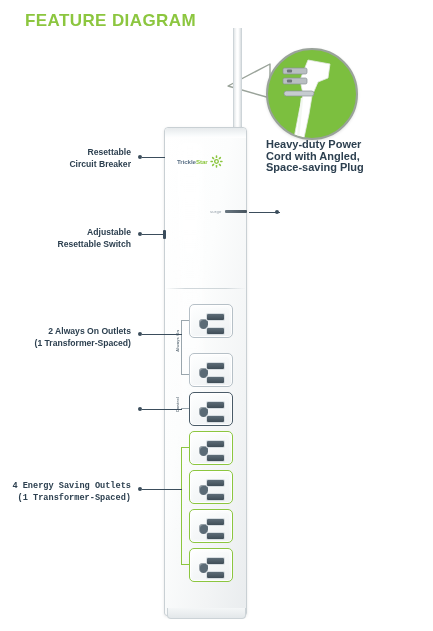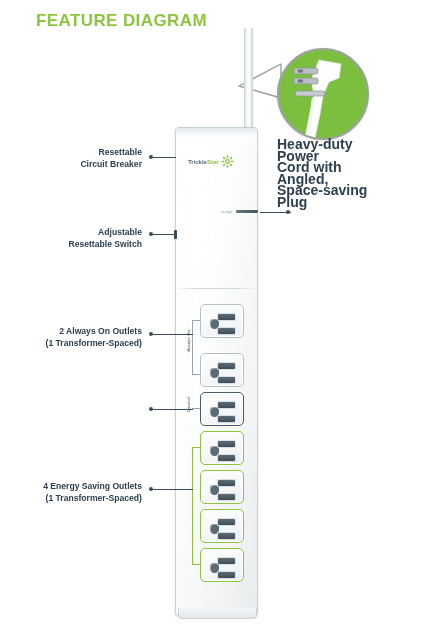--- a/index.html
+++ b/index.html
@@ -3,21 +3,21 @@
 <meta charset="utf-8">
 <style>
   html,body{margin:0;padding:0;}
   body{
     width:433px;height:631px;
     background:#ffffff;
     font-family:"Liberation Sans", sans-serif;
     overflow:hidden;
     position:relative;
   }
-  #stage{position:absolute;left:12px;top:0;width:343px;height:631px;}
+  #stage{position:absolute;left:1px;top:0;width:343px;height:631px;}
 
   
   .title{
     position:absolute;left:24px;top:11px;
     font-size:17px;font-weight:bold;letter-spacing:.4px;
     color:#8cc63f;
   }
 
   
   .lbl{
@@ -143,21 +143,21 @@
     border:2.5px solid #9aa39a;
     overflow:hidden;
     box-shadow:0 1px 3px rgba(0,0,0,.12);
   }
   .mag-cone{position:absolute;left:225px;top:58px;}
   .plug-svg{position:absolute;left:0;top:0;}
 
   
   .rlabel{
     position:absolute;
-    font-size:14px;line-height:11.5px;font-weight:bold;color:#2d4050;
+    font-size:11px;line-height:11.5px;font-weight:bold;color:#2d4050;
     white-space:pre-line;
   }
 </style>
 </head>
 <body>
 
 <div id="stage">
 
   <div class="title">FEATURE DIAGRAM</div>
 
@@ -300,21 +300,21 @@
   <div class="leader" style="left:141px;top:234px;width:22px;"></div>
 
   <div class="lbl" style="left:6px;top:326px;width:124px;">2 Always On Outlets
 (1 Transformer-Spaced)</div>
   <div class="dot" style="left:137px;top:332px;"></div>
   <div class="leader" style="left:141px;top:334px;width:40px;"></div>
 
   <div class="dot" style="left:137px;top:407px;"></div>
   <div class="leader" style="left:141px;top:409px;width:40px;"></div>
 
-  <div class="lbl" style="left:6px;top:481px;width:124px;">4 Energy Saving Outlets
+  <div class="lbl" style="left:6px;top:481px;width:124px;font-family:Liberation Mono, monospace;">4 Energy Saving Outlets
 (1 Transformer-Spaced)</div>
   <div class="dot" style="left:137px;top:487px;"></div>
   <div class="leader" style="left:141px;top:489px;width:40px;"></div>
 
   <div class="leader" style="left:248px;top:212px;width:31px;"></div>
   <div class="dot" style="left:274px;top:210px;"></div>
 
 </div>
 
 </body></html>

